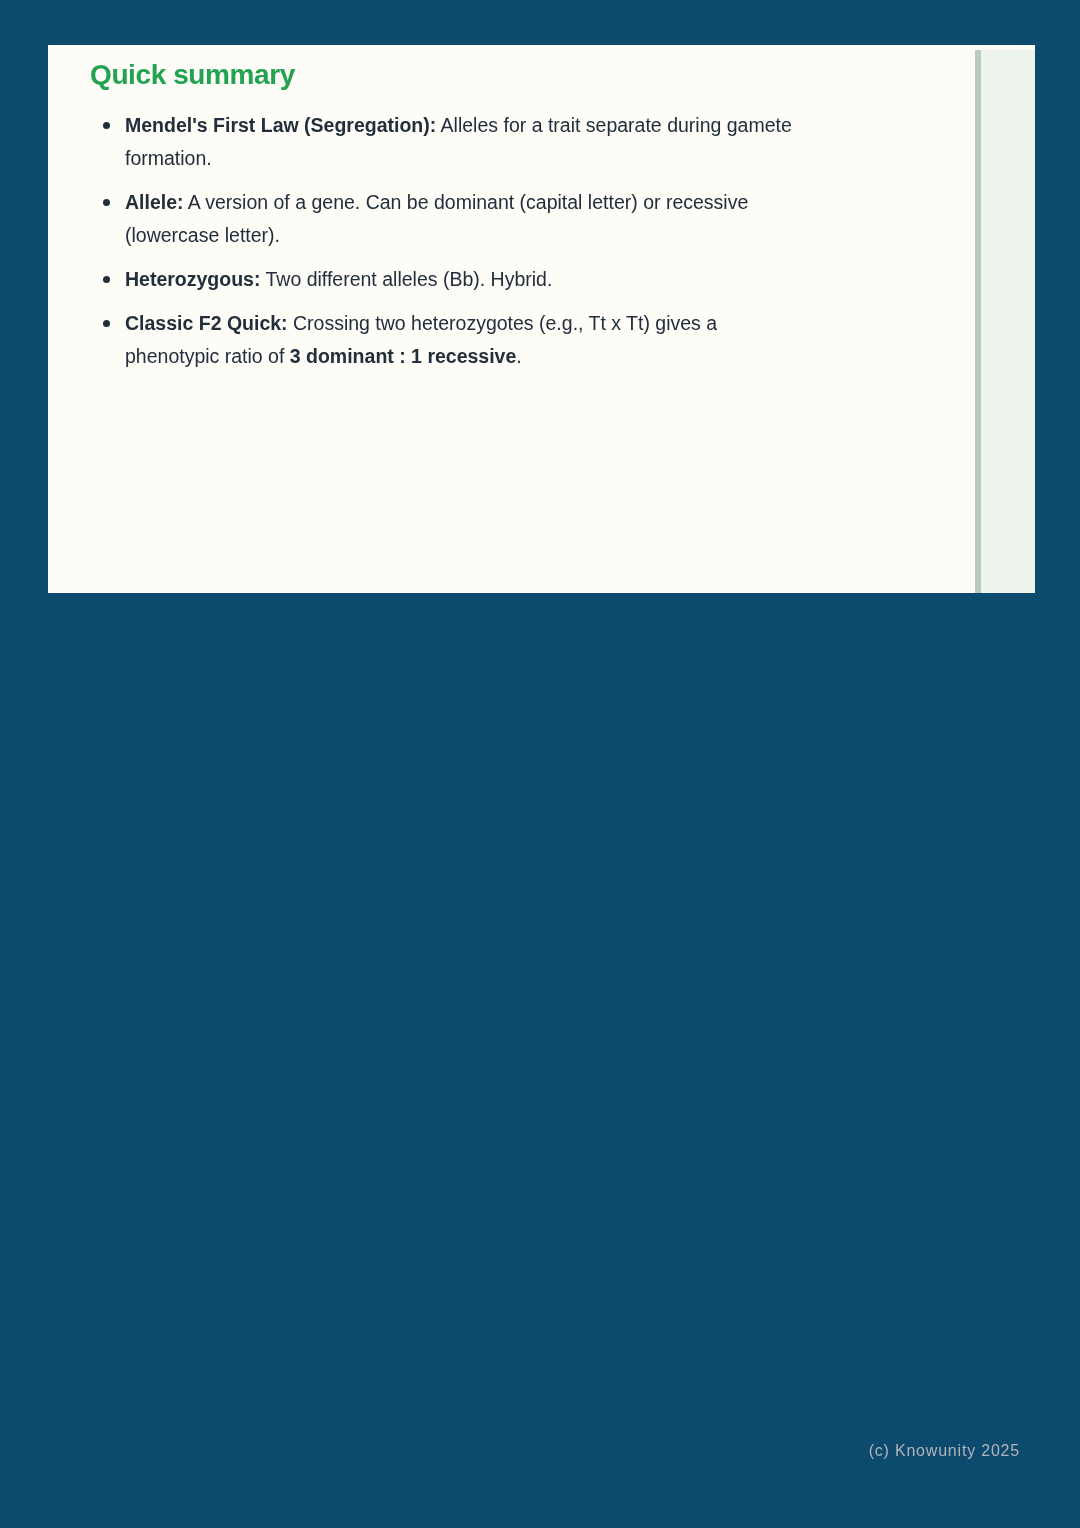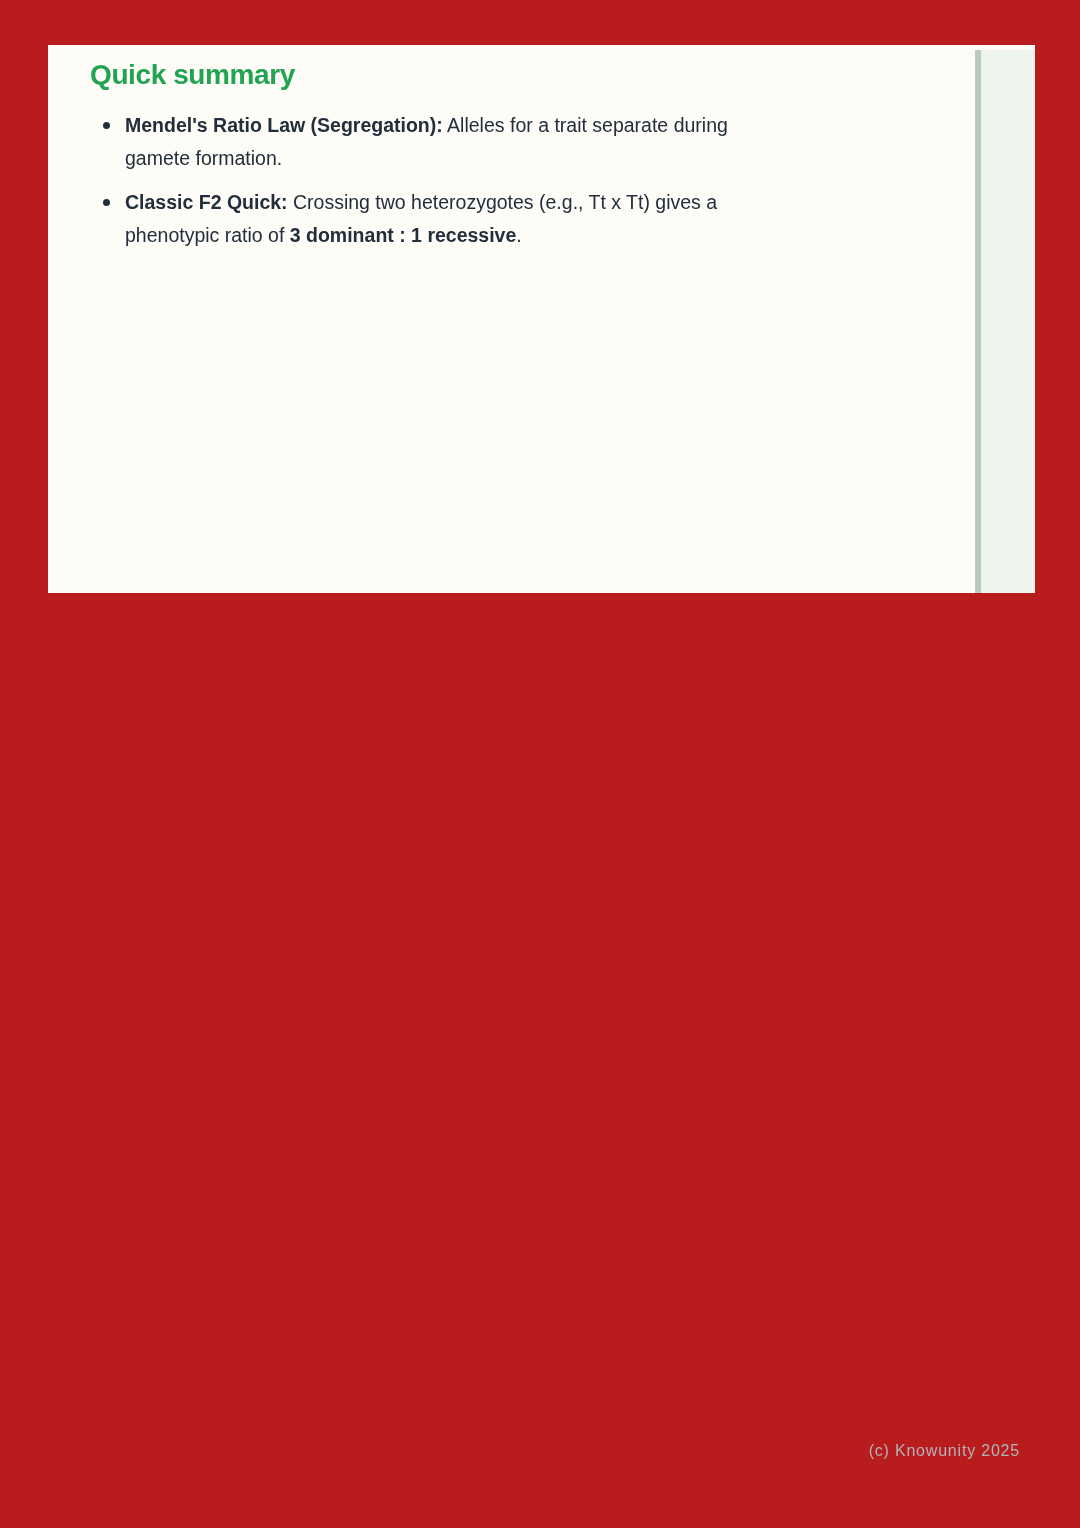--- a/index.html
+++ b/index.html
@@ -8,21 +8,21 @@
     height: 1528px;
     background: #ffffff;
     font-family: "Liberation Sans", "DejaVu Sans", sans-serif;
     position: relative;
     overflow: hidden;
   }
   .page {
     position: relative;
     width: 1080px;
     height: 1528px;
-    background: #b91c1c;
+    background: #0c4a6e;
   }
   .summary-card {
     position: absolute;
     left: 48px;
     top: 45px;
     width: 987px;
     height: 548px;
     background: #fdfcf6;
     padding: 13px 42px 0 42px;
   }
@@ -89,21 +89,27 @@
 <div class="page">
 
   <section class="summary-card">
     <div class="edge-strip-divider"></div>
     <div class="edge-strip"></div>
 
     <h2 class="section-title">Quick summary</h2>
 
     <ul class="summary-list">
       <li>
-        <span class="bullet"></span><span class="term">Mendel's Ratio Law (Segregation):</span><span> Alleles for a trait separate during gamete formation.</span>
+        <span class="bullet"></span><span class="term">Mendel's First Law (Segregation):</span><span> Alleles for a trait separate during gamete formation.</span>
+      </li>
+      <li>
+        <span class="bullet"></span><span class="term">Allele:</span><span> A version of a gene. Can be dominant (capital letter) or recessive (lowercase letter).</span>
+      </li>
+      <li>
+        <span class="bullet"></span><span class="term">Heterozygous:</span><span> Two different alleles (Bb). Hybrid.</span>
       </li>
       <li>
         <span class="bullet"></span><span class="term">Classic F2 Quick:</span><span> Crossing two heterozygotes (e.g., Tt x Tt) gives a phenotypic ratio of </span><span class="term-strong">3 dominant : 1 recessive</span><span>.</span>
       </li>
     </ul>
   </section>
 
   <div class="copyright">(c) Knowunity 2025</div>
 
 </div>

